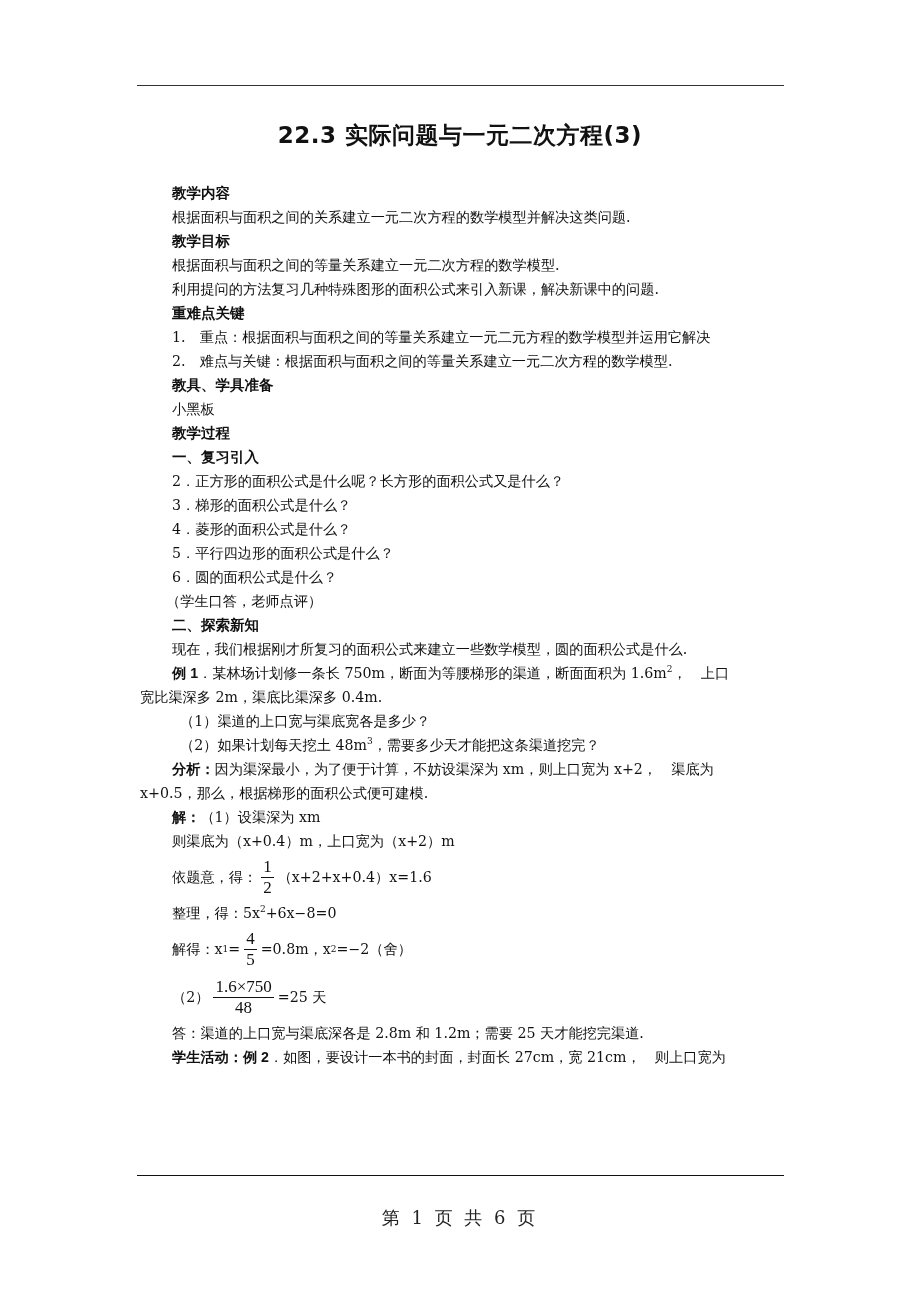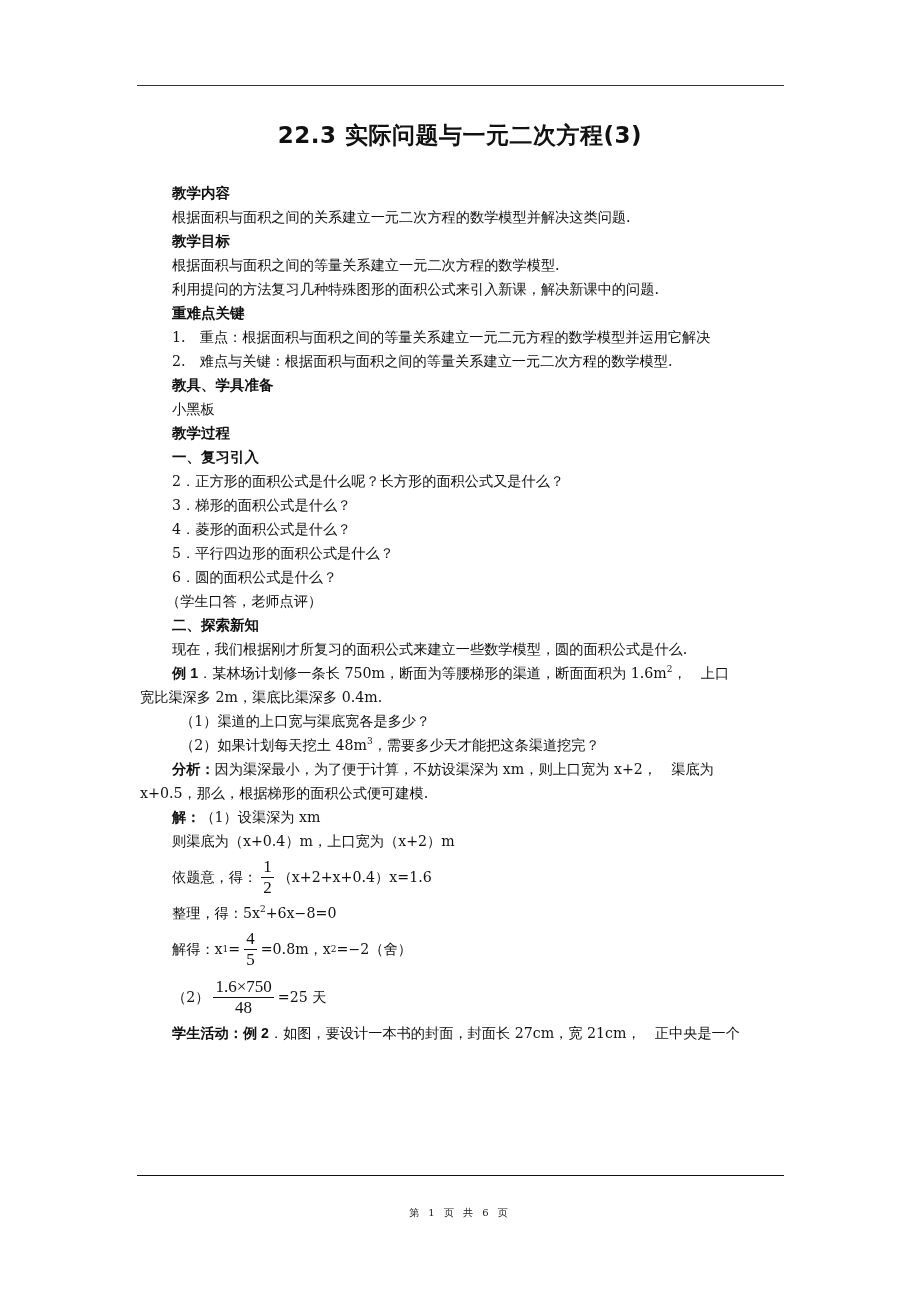--- a/index.html
+++ b/index.html
@@ -16,21 +16,21 @@
   .ind { padding-left:32px; }
   .ind2 { padding-left:40px; }
   .h { font-family:"DejaVu Sans", "Liberation Sans", sans-serif; font-weight:bold; font-size:14.5px; }
   .b { font-family:Liberation Sans, sans-serif; font-weight:bold; }
   sup { font-size:9px; vertical-align:6px; line-height:0; }
   sub { font-size:9px; vertical-align:-3px; line-height:0; }
   .frac { display:inline-flex; flex-direction:column; align-items:center; vertical-align:middle;
           font-family:"Liberation Serif", serif; font-size:17px; line-height:20px; margin:0 4px; }
   .frac .num { border-bottom:1.2px solid #111; padding:0 2px; }
   .fracline { height:48px; display:flex; align-items:center; }
-  .footer { position:absolute; top:1206px; left:0; width:920px; text-align:center; font-size:10px; color:#222; letter-spacing:3px; }
+  .footer { position:absolute; top:1206px; left:0; width:920px; text-align:center; font-size:18px; color:#222; letter-spacing:3px; }
 </style>
 </head>
 <body>
 
 <div class="rule top"></div>
 
 <div class="title">22.3 实际问题与一元二次方程(3)</div>
 
 <div class="body">
   <p class="p ind h">教学内容</p>
@@ -83,18 +83,19 @@
       <span>=−2（舍）</span>
   </div>
   <div class="p ind fracline">
     <span>（2）</span>
     <span class="frac">
         <span class="num">1.6×750</span>
         <span>48</span>
       </span>
     <span>=25 天</span>
   </div>
-  <p class="p ind"><span class="b">学生活动：例 2</span><span>．如图，要设计一本书的封面，封面长 27cm，宽 21cm，　正中央是一个</span></p>
+  <p class="p ind">答：渠道的上口宽与渠底深各是 2.8m 和 1.2m；需要 25 天才能挖完渠道.</p>
+  <p class="p ind"><span class="b">学生活动：例 2</span><span>．如图，要设计一本书的封面，封面长 27cm，宽 21cm，　则上口宽为</span></p>
 </div>
 
 <div class="rule bottom"></div>
 
 <div class="footer">第 1 页 共 6 页</div>
 
 </body></html>

